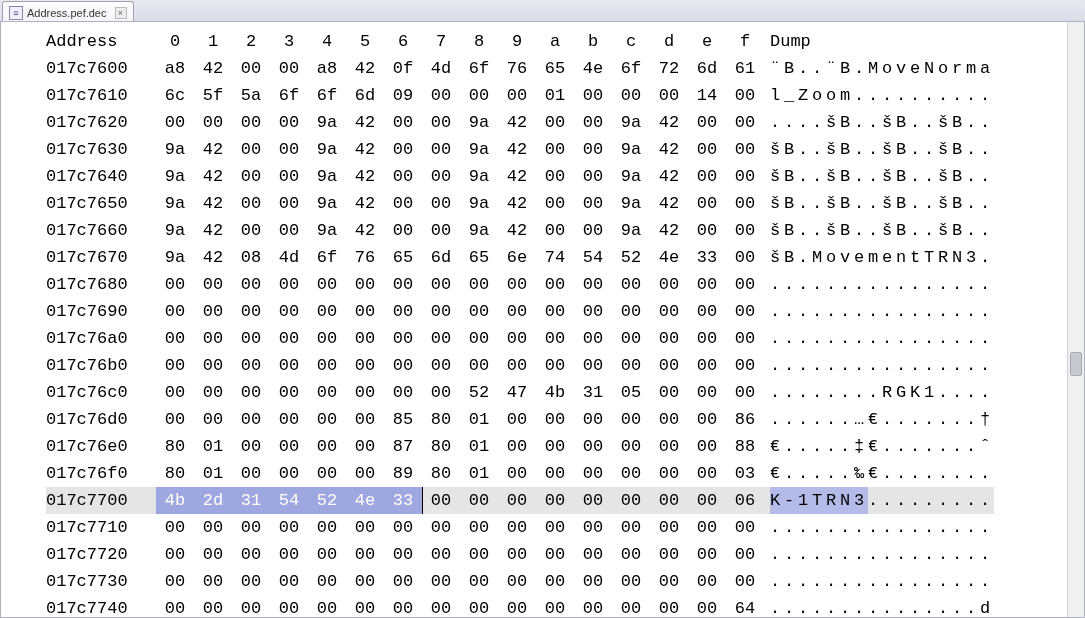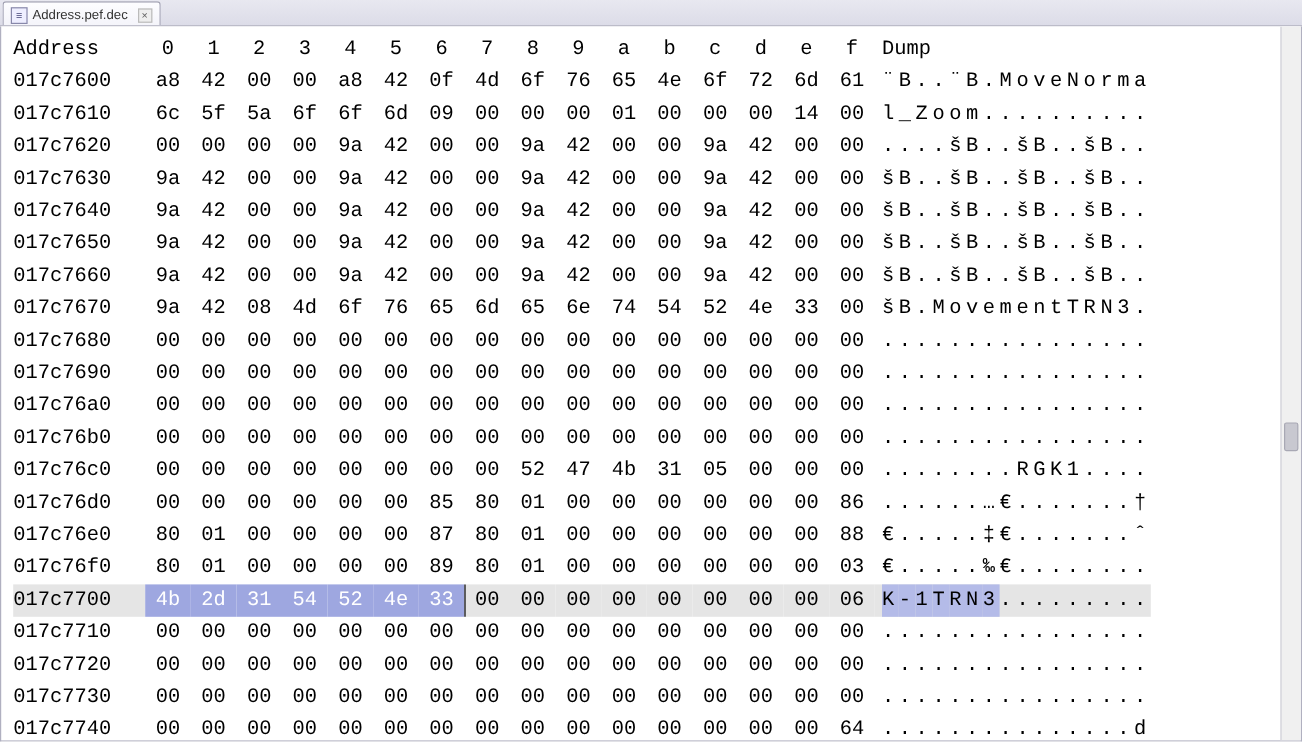--- a/index.html
+++ b/index.html
@@ -75,21 +75,21 @@
     border-radius: 2px;
   }
   .hex-content {
     padding: 6px 0 0 10px;
     font-family: Consolas, "Courier New", monospace;
     font-size: 17px;
     line-height: 27px;
     color: #000;
     white-space: pre;
   }
-  .row { display: flex; }
+  .row { display: flex; margin-left: 35px; }
   .addr { width: 110px; }
   .byte { width: 38px; text-align: center; }
   .dump { padding-left: 6px; display:flex; }
   .dump span { width: 14.0px; display:inline-block; text-align:left; }
   .hdr { color:#000; }
   .sel-hex { background:#9ea7e0; color:#fff; }
   .sel-row-rest { background:#e5e5e5;font-family:Liberation Mono, monospace; }
   .sel-dump { background:#b4bbe8; color:#000; }
   .caret { box-shadow: inset 1px 0 0 #000; }
 </style>

